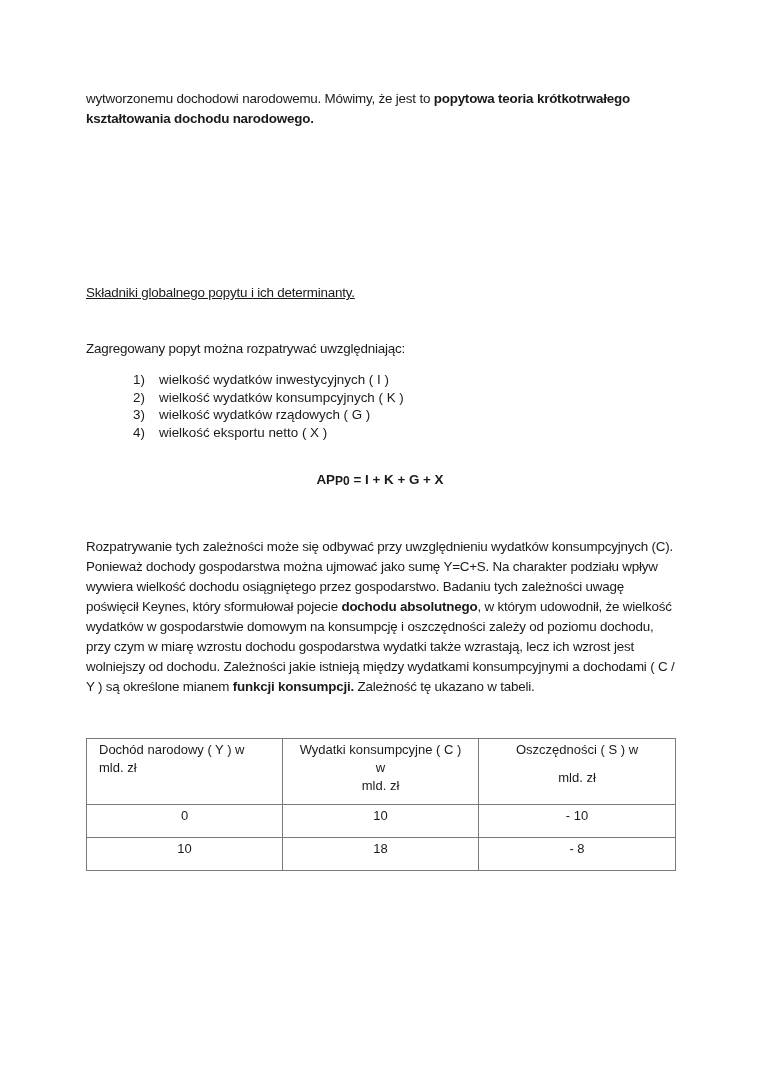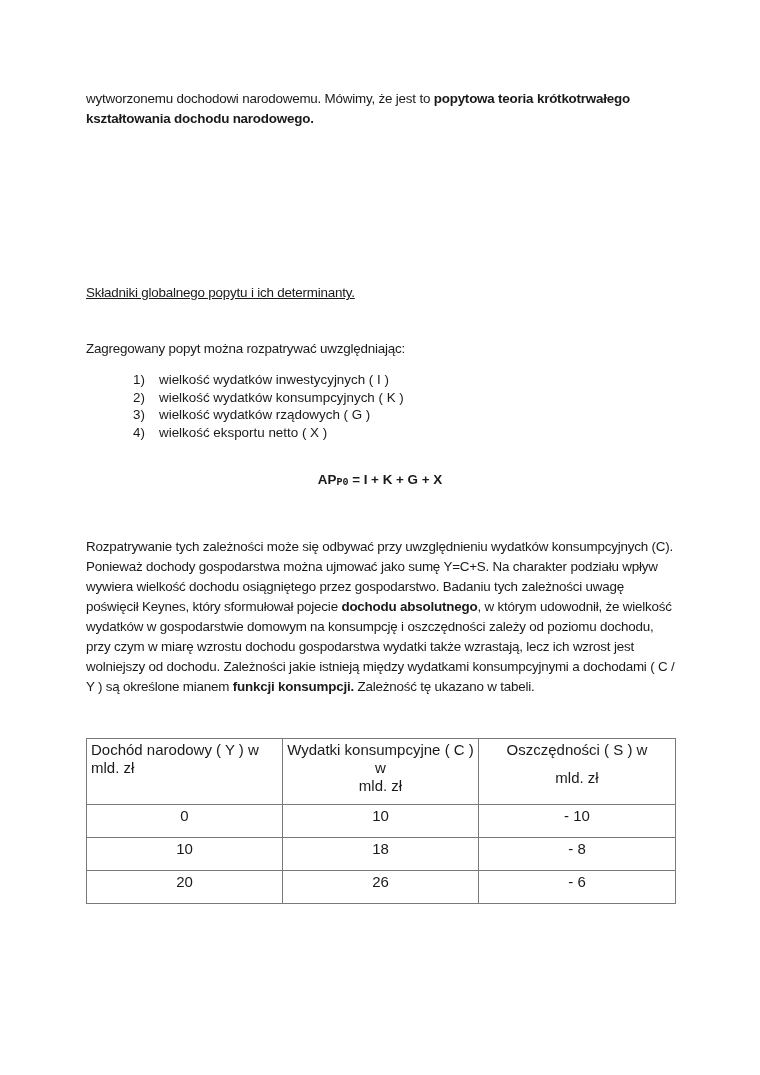--- a/index.html
+++ b/index.html
@@ -8,28 +8,28 @@
       font-family: "Liberation Sans", sans-serif; color: #1a1a1a;
       font-size: 13.4px;
     }
     .para { position: absolute; left: 86px; width: 590px; line-height: 20px; letter-spacing: -0.2px; }
     b { font-weight: bold; }
     .heading { text-decoration: underline; margin-top: 43px; }
     .list { position: absolute; left: 133px; line-height: 17.5px; }
     .list-item { display: flex; }
     .list-num { width: 26px; }
     .formula { position: absolute; left: 0; width: 760px; text-align: center; font-weight: bold; }
-    .formula sub { font-size: 10px; vertical-align: -1px; font-family: Liberation Mono, monospace; }
+    .formula sub { font-size: 12px; vertical-align: -1px; }
     table {
       position: absolute; left: 86px; top: 738px; width: 589px;
       border-collapse: collapse; table-layout: fixed;
     }
     td, th {
       border: 1.5px solid #7a7a7a; font-weight: normal; vertical-align: top;
-      text-align: center; padding: 2px 4px; font-size: 15px; line-height: 18px;
+      text-align: center; padding: 2px 12px; font-size: 13px; line-height: 18px;
     }
     th.left { text-align: left; }
     thead tr { height: 66px; }
     tbody tr { height: 33px; }
     .gap { display: block; height: 10px; }
   </style>
 </head>
 <body>
 
 <div class="para" style="top:89px;">
@@ -91,19 +91,14 @@
     <tr>
       <td>0</td>
       <td>10</td>
       <td>- 10</td>
     </tr>
     <tr>
       <td>10</td>
       <td>18</td>
       <td>- 8</td>
     </tr>
-    <tr>
-      <td>20</td>
-      <td>26</td>
-      <td>- 6</td>
-    </tr>
   </tbody>
 </table>
 
 </body></html>

